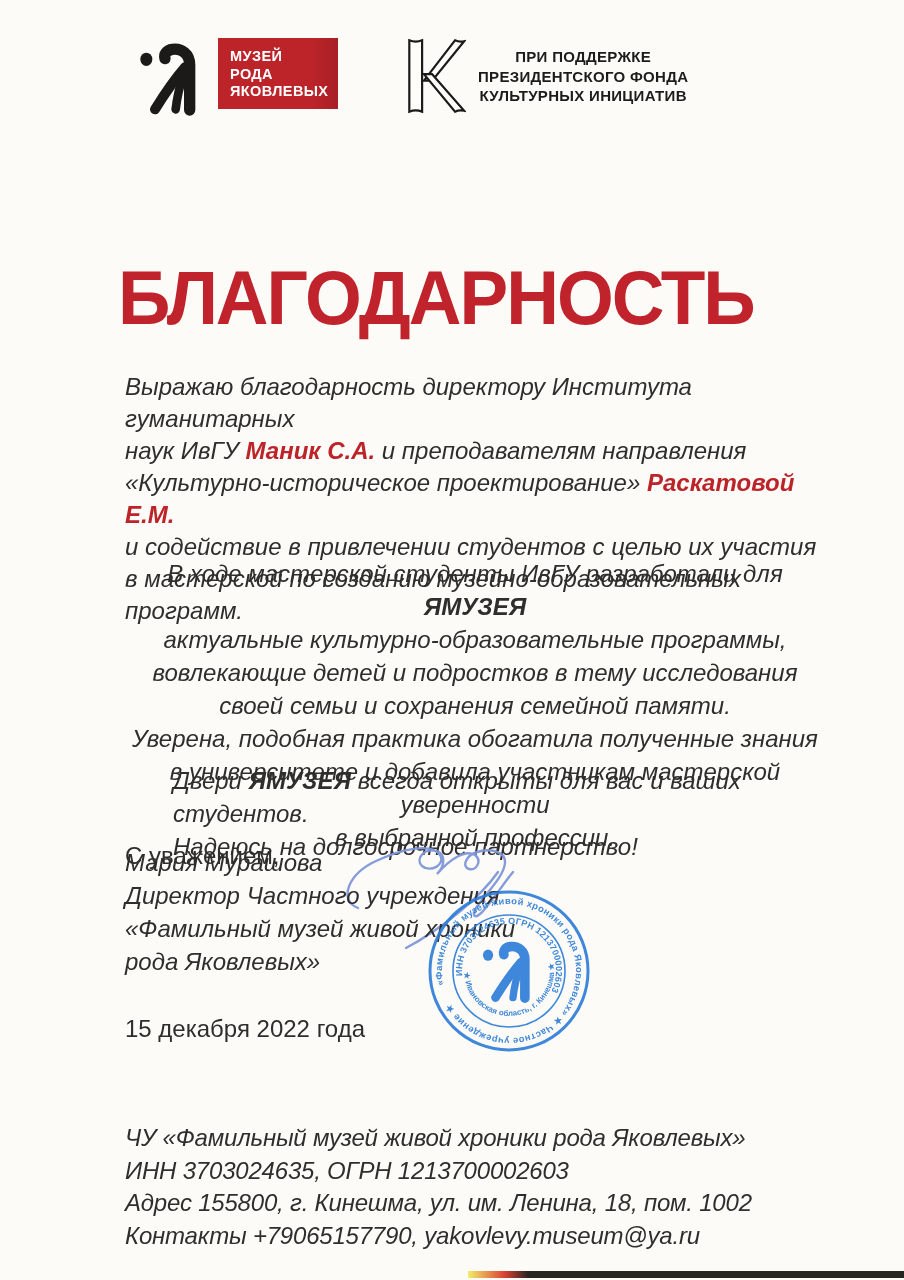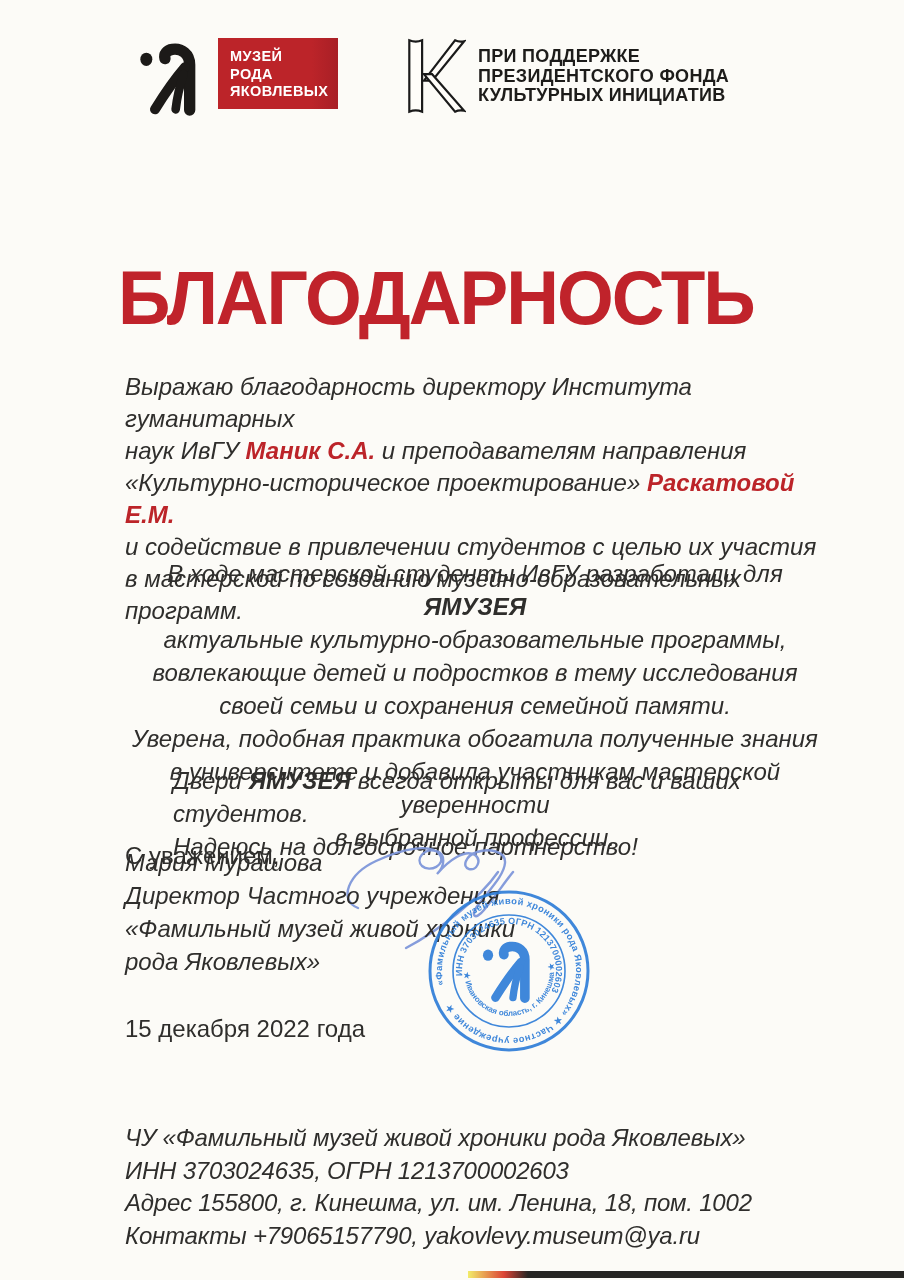--- a/index.html
+++ b/index.html
@@ -23,21 +23,21 @@
   
   .ya-glyph{position:absolute;left:136px;top:38px;width:70px;height:80px;color:#1c1a18;}
   .badge{
     position:absolute;left:218px;top:38px;width:120px;height:71px;
     background:linear-gradient(90deg,#bc2429 0%,#bc2429 78%,#a81f26 100%);
     color:#fff;padding:10px 12px 0 12px;
   }
   .badge div{font-weight:700;font-size:14.5px;line-height:17.5px;letter-spacing:.4px;}
   .k-logo{position:absolute;left:402px;top:37px;width:64px;height:78px;}
   .support{position:absolute;left:478px;top:47px;}
-  .support div{font-weight:700;font-size:18px;line-height:19.5px;letter-spacing:.3px;color:#1d1c1a;}
+  .support div{font-weight:700;font-size:15px;line-height:19.5px;letter-spacing:.3px;color:#1d1c1a;text-align:center;}
   
   .title{
     position:absolute;left:118px;top:256px;width:700px;
     font-size:73px;font-weight:800;letter-spacing:-2px;
     color:var(--title-red);
     transform:scaleY(1.04);
   }
   
   .para{position:absolute;left:125px;width:700px;font-size:24px;}
   .para div{line-height:32px;font-style:italic;}

